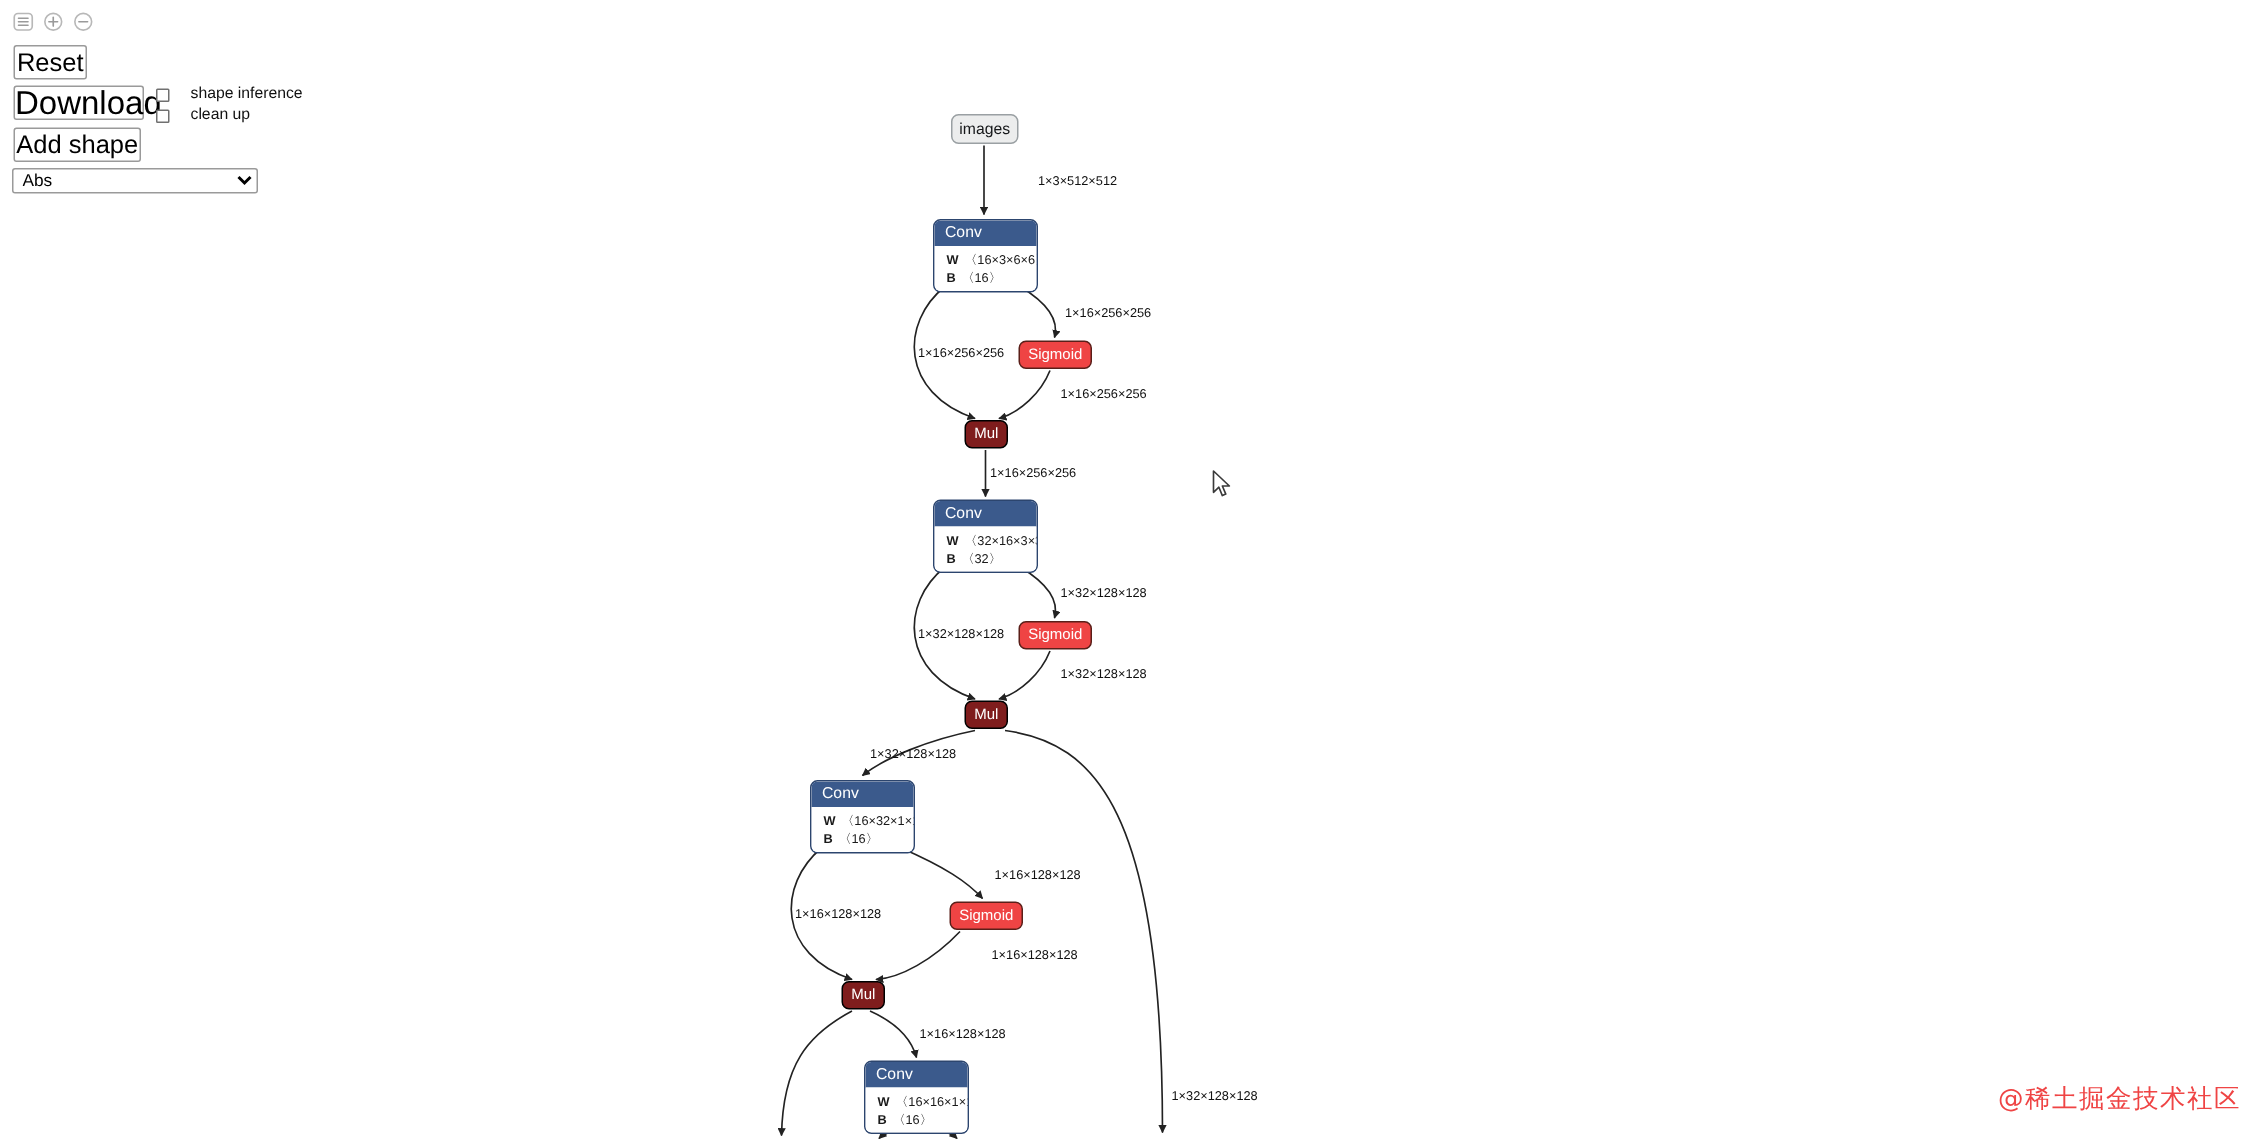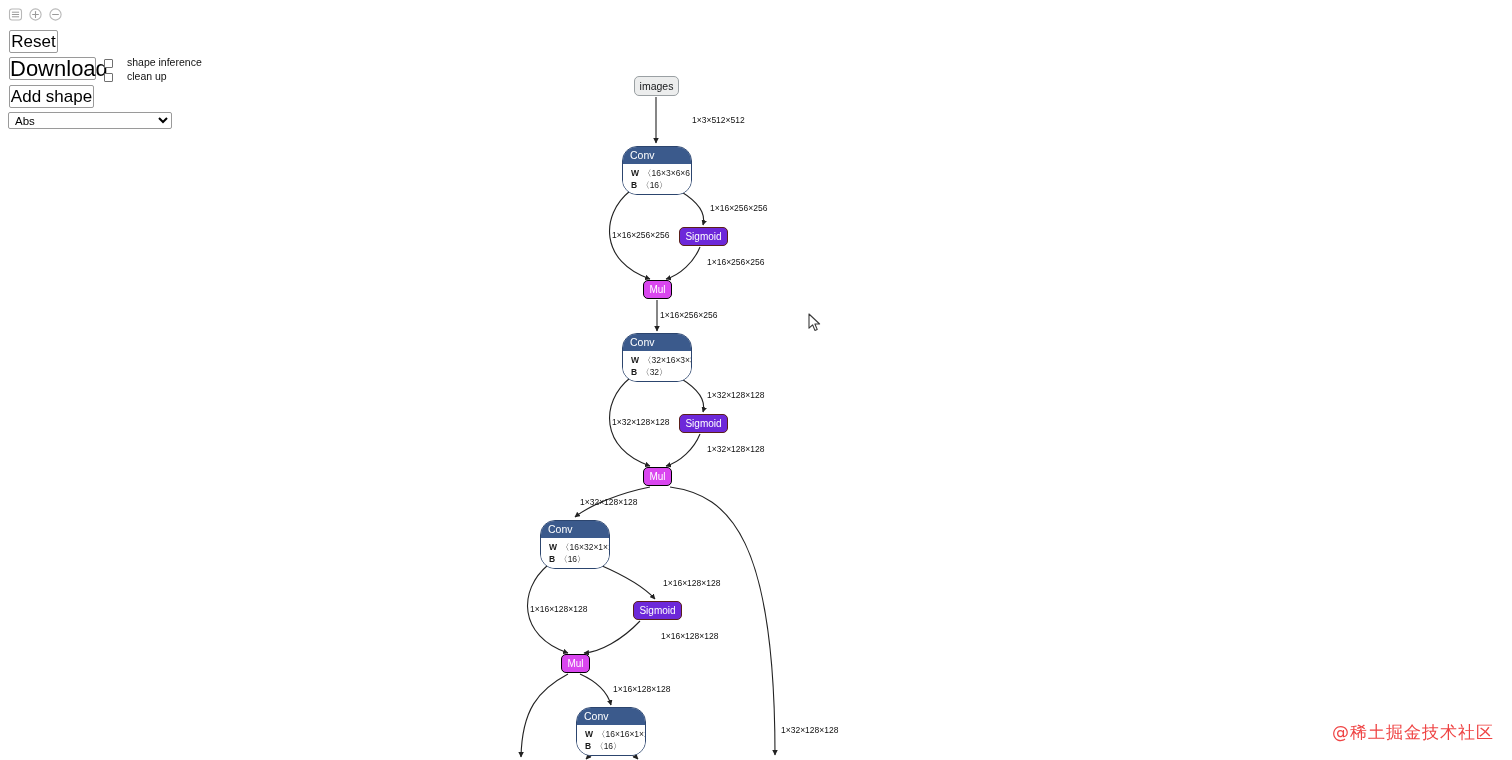--- a/index.html
+++ b/index.html
@@ -128,21 +128,21 @@
     border-radius: 5px;
     font-size: 10.5px;
     color: #16181a;
     display: flex;
     align-items: center;
     justify-content: center;
   }
 
   
   .node-conv {
-    border-radius: 15px;
+    border-radius: 5px;
     border: 1px solid #2c456e;
     background: #ffffff;
     overflow: hidden;
   }
   .node-conv .hdr {
     background: #3b5a8c;
     color: #ffffff;
     font-size: 10.5px;
     height: 17px;
     line-height: 17px;
@@ -158,33 +158,33 @@
     color: #1a1a1a;
     padding-left: 8px;
     line-height: 12px;
     white-space: nowrap;
   }
   .node-conv .attr b { font-weight: bold; }
   .node-conv .attr span.dims { margin-left: 4px; }
 
   
   .node-sigmoid {
-    background: #6d28d9;
+    background: #ef4444;
     border: 1px solid #5a1f19;
     border-radius: 5px;
     color: #ffffff;
     font-size: 10px;
     display: flex;
     align-items: center;
     justify-content: center;
   }
 
   
   .node-mul {
-    background: #d946ef;
+    background: #7f1d1d;
     border: 1px solid #000;
     border-radius: 5px;
     color: #ffffff;
     font-size: 10px;
     display: flex;
     align-items: center;
     justify-content: center;
     text-align: right;
   }
 

